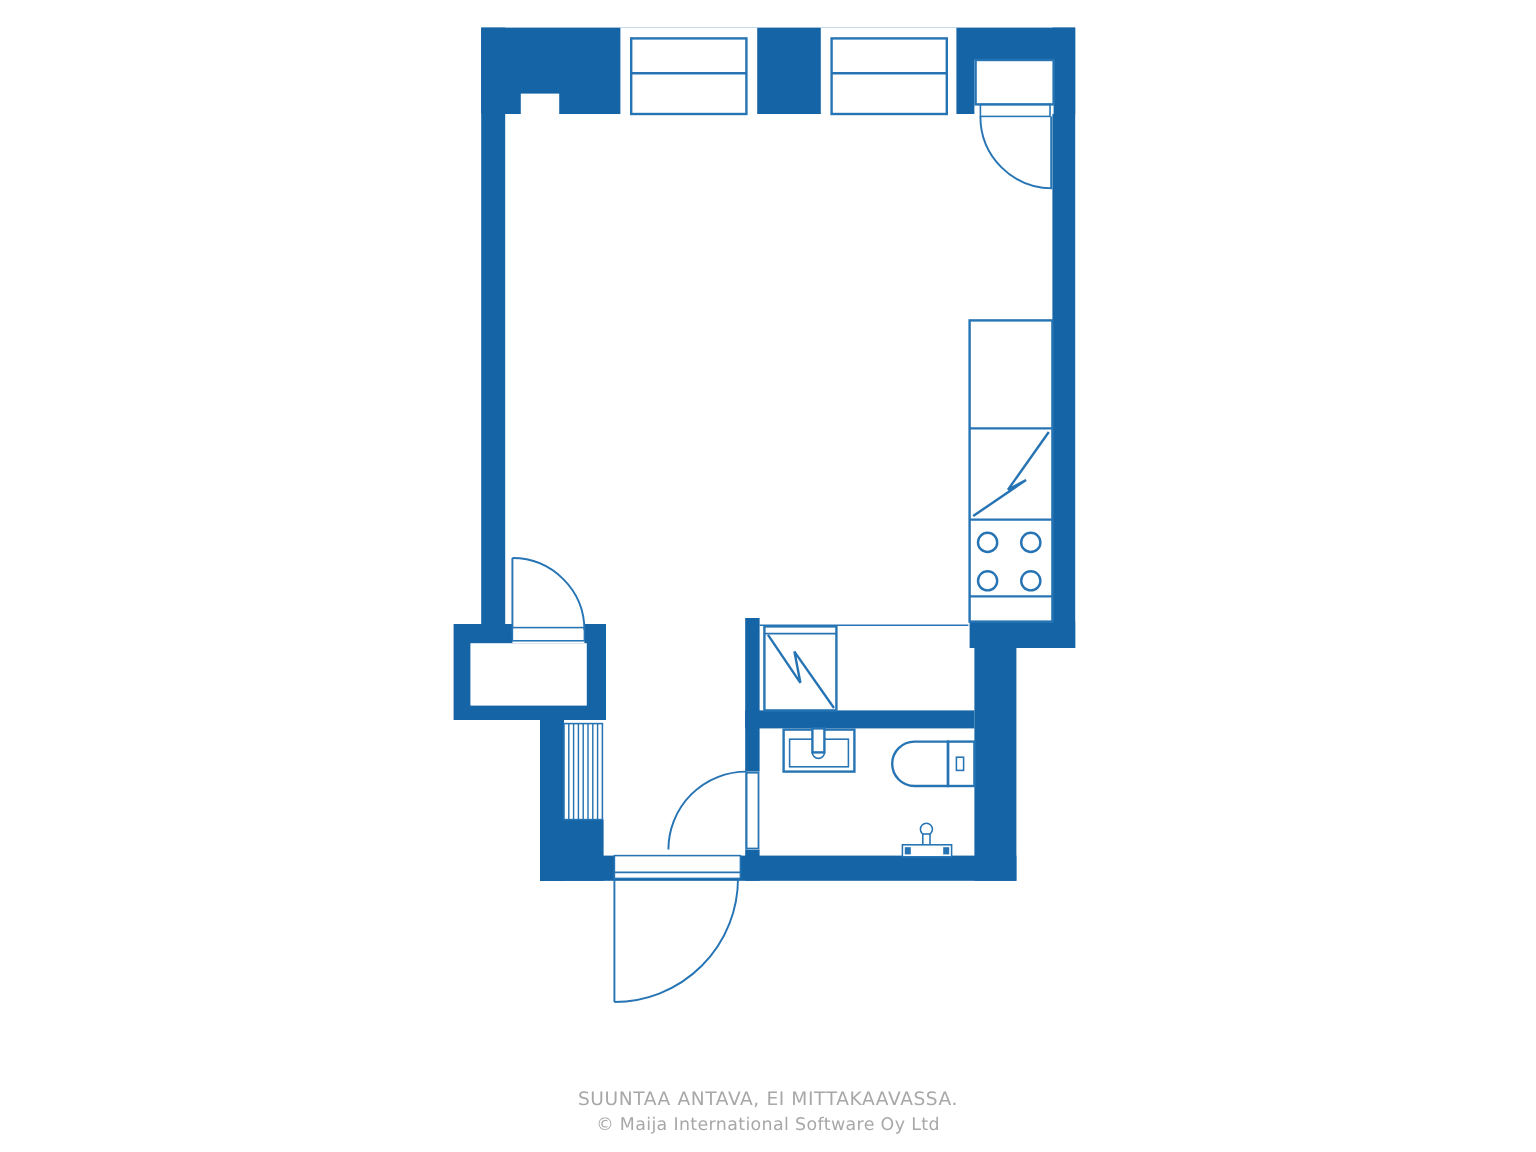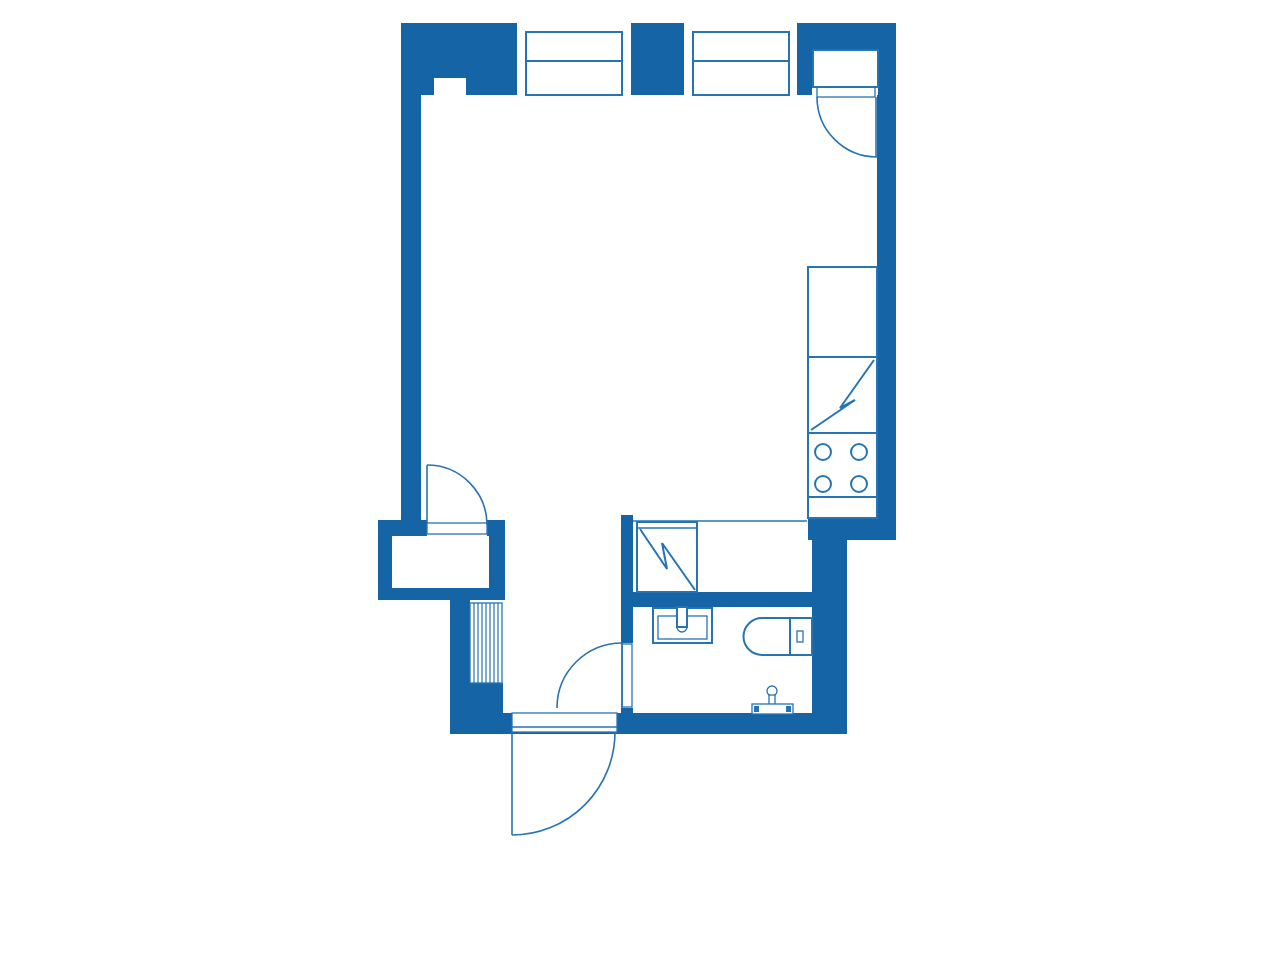--- a/index.html
+++ b/index.html
@@ -148,13 +148,17 @@
 
     <g>
       <circle class="line thin" cx="772" cy="691" r="5"></circle>
       <rect class="line thin fillw" x="769" y="695" width="6" height="10"></rect>
       <rect class="line thin fillw" x="752" y="704" width="41" height="10"></rect>
       <rect class="solid" x="754" y="706" width="5" height="6"></rect>
       <rect class="solid" x="786" y="706" width="5" height="6"></rect>
     </g>
   </svg>
 
+  <div class="caption">
+    <div class="l1">SUUNTAA ANTAVA, EI MITTAKAAVASSA.</div>
+    <div class="l2">© Maija International Software Oy Ltd</div>
+  </div>
 </div>
 
 </body></html>

